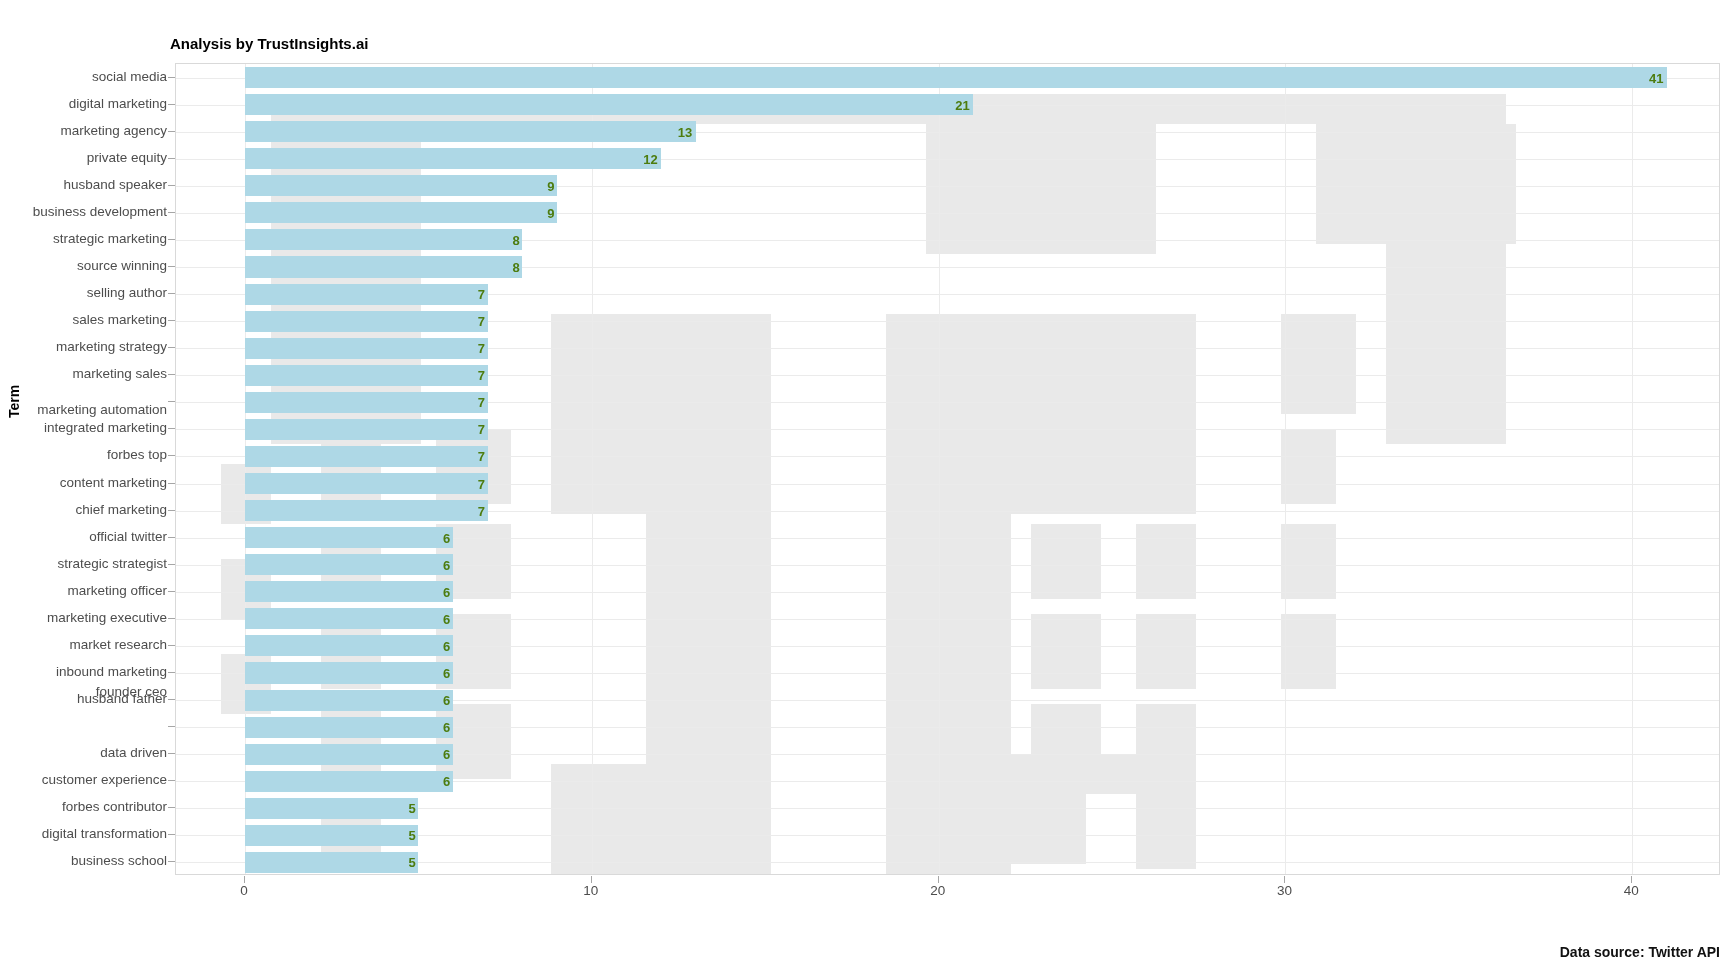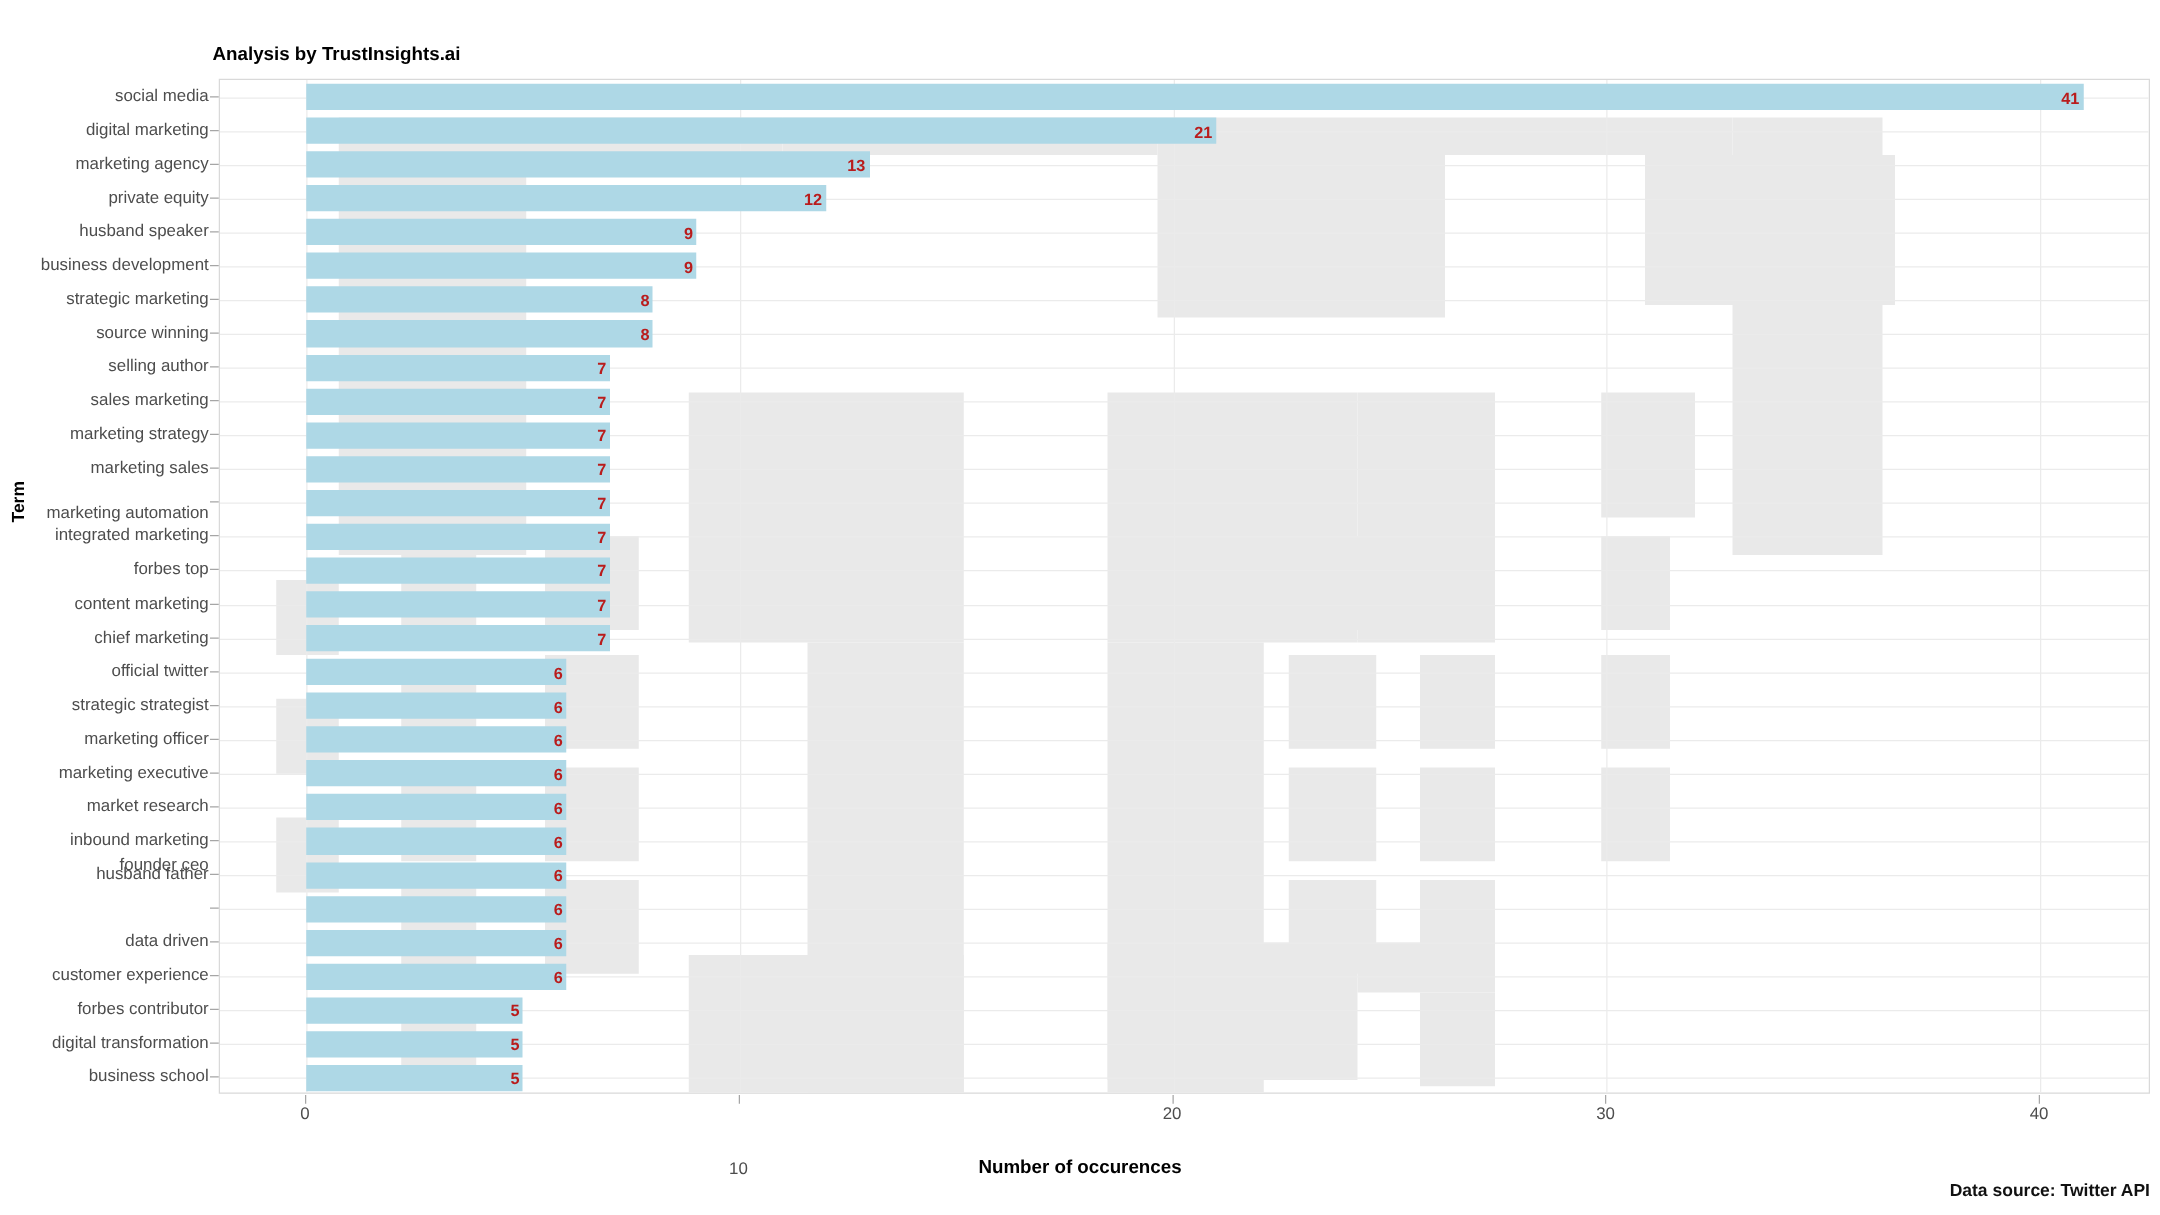--- a/index.html
+++ b/index.html
@@ -57,21 +57,21 @@
   .wm { position: absolute; background: #e9e9e9; }
 
   
   .bar {
     position: absolute;
     background: #aed8e6;
     left: 69px;
   }
   .barval {
     position: absolute;
-    font-size: 13px; font-weight: bold; color: #b91c1c;
+    font-size: 13px; font-weight: bold; color: #4d7c0f;
     white-space: nowrap;
     line-height: 1;
   }
 
   
   .ylab {
     position: absolute; right: 1561px;
     text-align: right;
     font-size: 13.5px; color: #4d4d4d;
     white-space: nowrap; line-height: 1;
@@ -92,21 +92,20 @@
   }
 </style>
 </head>
 <body>
 
 <div id="root">
 
   <div class="subtitle">Analysis by TrustInsights.ai</div>
 
   <div class="ytitle">Term</div>
-  <div class="xtitle">Number of occurences</div>
 
   <div id="panel">
     <div id="watermark-layer">
         <div class="wm" style="left: 95px; top: 30px; width: 355px; height: 30px;"></div>
         <div class="wm" style="left: 95px; top: 60px; width: 150px; height: 170px;"></div>
         <div class="wm" style="left: 450px; top: 30px; width: 300px; height: 30px;"></div>
         <div class="wm" style="left: 750px; top: 30px; width: 230px; height: 160px;"></div>
         <div class="wm" style="left: 980px; top: 30px; width: 230px; height: 30px;"></div>
         <div class="wm" style="left: 1210px; top: 30px; width: 120px; height: 350px;"></div>
         <div class="wm" style="left: 95px; top: 230px; width: 150px; height: 150px;"></div>
@@ -304,21 +303,21 @@
       <div class="ylab" style="top: 800.333px;">forbes contributor</div>
       <div class="ytick" style="top: 807px;"></div>
       <div class="ylab" style="top: 827.4px;">digital transformation</div>
       <div class="ytick" style="top: 834px;"></div>
       <div class="ylab" style="top: 854.467px;">business school</div>
       <div class="ytick" style="top: 861px;"></div>
     </div>
   <div id="xaxis-layer">
       <div class="xlab" style="left: 244px;">0</div>
       <div class="xtick" style="left: 244px;"></div>
-      <div class="xlab" style="left: 590.824px; margin-top: 44px;">10</div>
+      <div class="xlab" style="left: 590.824px;">10</div>
       <div class="xtick" style="left: 591px;"></div>
       <div class="xlab" style="left: 937.647px;">20</div>
       <div class="xtick" style="left: 938px;"></div>
       <div class="xlab" style="left: 1284.47px;">30</div>
       <div class="xtick" style="left: 1284px;"></div>
       <div class="xlab" style="left: 1631.29px;">40</div>
       <div class="xtick" style="left: 1631px;"></div>
     </div>
 
   <div class="caption">Data source: Twitter API</div>

